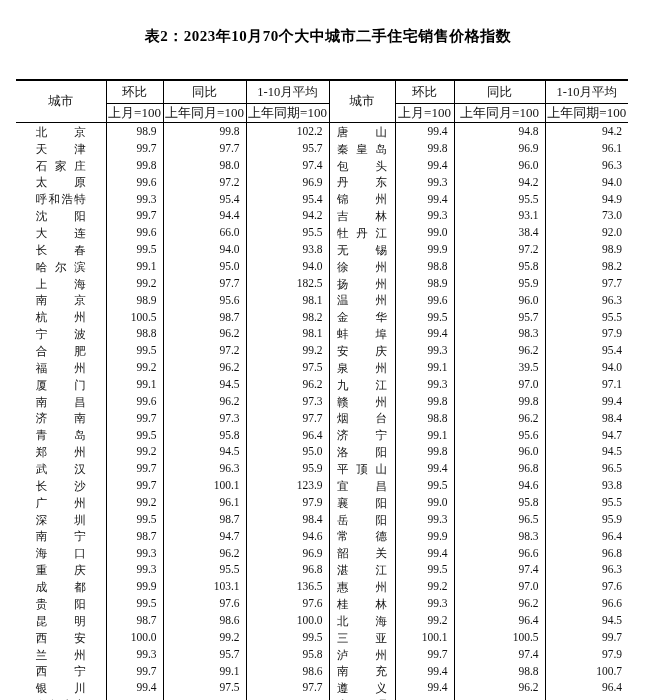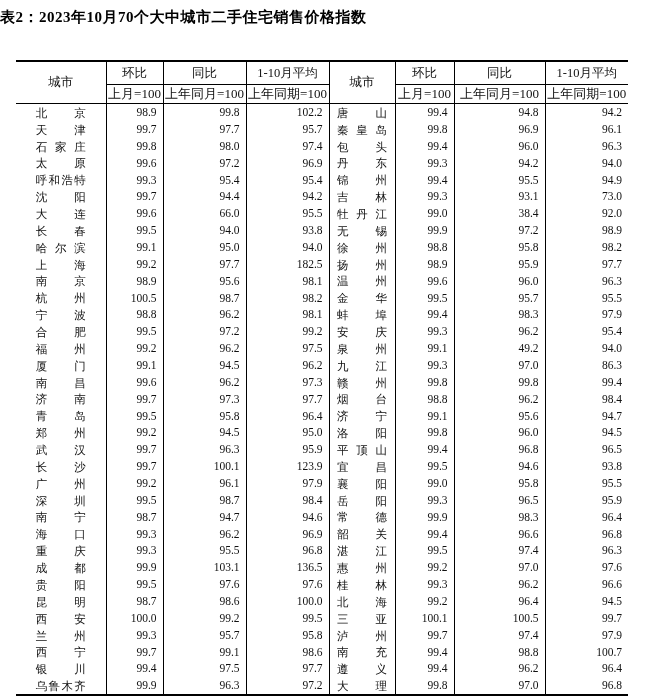--- a/index.html
+++ b/index.html
@@ -3,25 +3,26 @@
 <meta charset="utf-8">
 <style>
   html,body{margin:0;padding:0;}
   body{
     width:656px;height:700px;background:#ffffff;color:#111;
     font-family:"Liberation Serif","DejaVu Serif",serif;
     overflow:hidden;
   }
   .title{
     padding-top:8px;
-    text-align:left;
+    text-align:center;
     font-size:15px;
     font-weight:bold;
     letter-spacing:0.5px;
     color:#000;
+    margin-top:19px;
   }
   table.idx{
     border-collapse:collapse;
     table-layout:fixed;
     width:612px;
     margin:33px 0 0 16px;
     border-top:2.5px solid #000;
     border-bottom:2.5px solid #000;
   }
   table.idx th{
@@ -236,32 +237,32 @@
           <td class="num vl">96.2</td>
           <td class="num vl">95.4</td>
         </tr>
         <tr>
           <td class="city"><span>福州</span></td>
           <td class="num vl">99.2</td>
           <td class="num vl">96.2</td>
           <td class="num vl">97.5</td>
           <td class="city vl"><span>泉州</span></td>
           <td class="num vl">99.1</td>
-          <td class="num vl">49.2</td>
+          <td class="num vl">39.5</td>
           <td class="num vl">94.0</td>
         </tr>
         <tr>
           <td class="city"><span>厦门</span></td>
           <td class="num vl">99.1</td>
           <td class="num vl">94.5</td>
           <td class="num vl">96.2</td>
           <td class="city vl"><span>九江</span></td>
           <td class="num vl">99.3</td>
           <td class="num vl">97.0</td>
-          <td class="num vl">86.3</td>
+          <td class="num vl">97.1</td>
         </tr>
         <tr>
           <td class="city"><span>南昌</span></td>
           <td class="num vl">99.6</td>
           <td class="num vl">96.2</td>
           <td class="num vl">97.3</td>
           <td class="city vl"><span>赣州</span></td>
           <td class="num vl">99.8</td>
           <td class="num vl">99.8</td>
           <td class="num vl">99.4</td>

